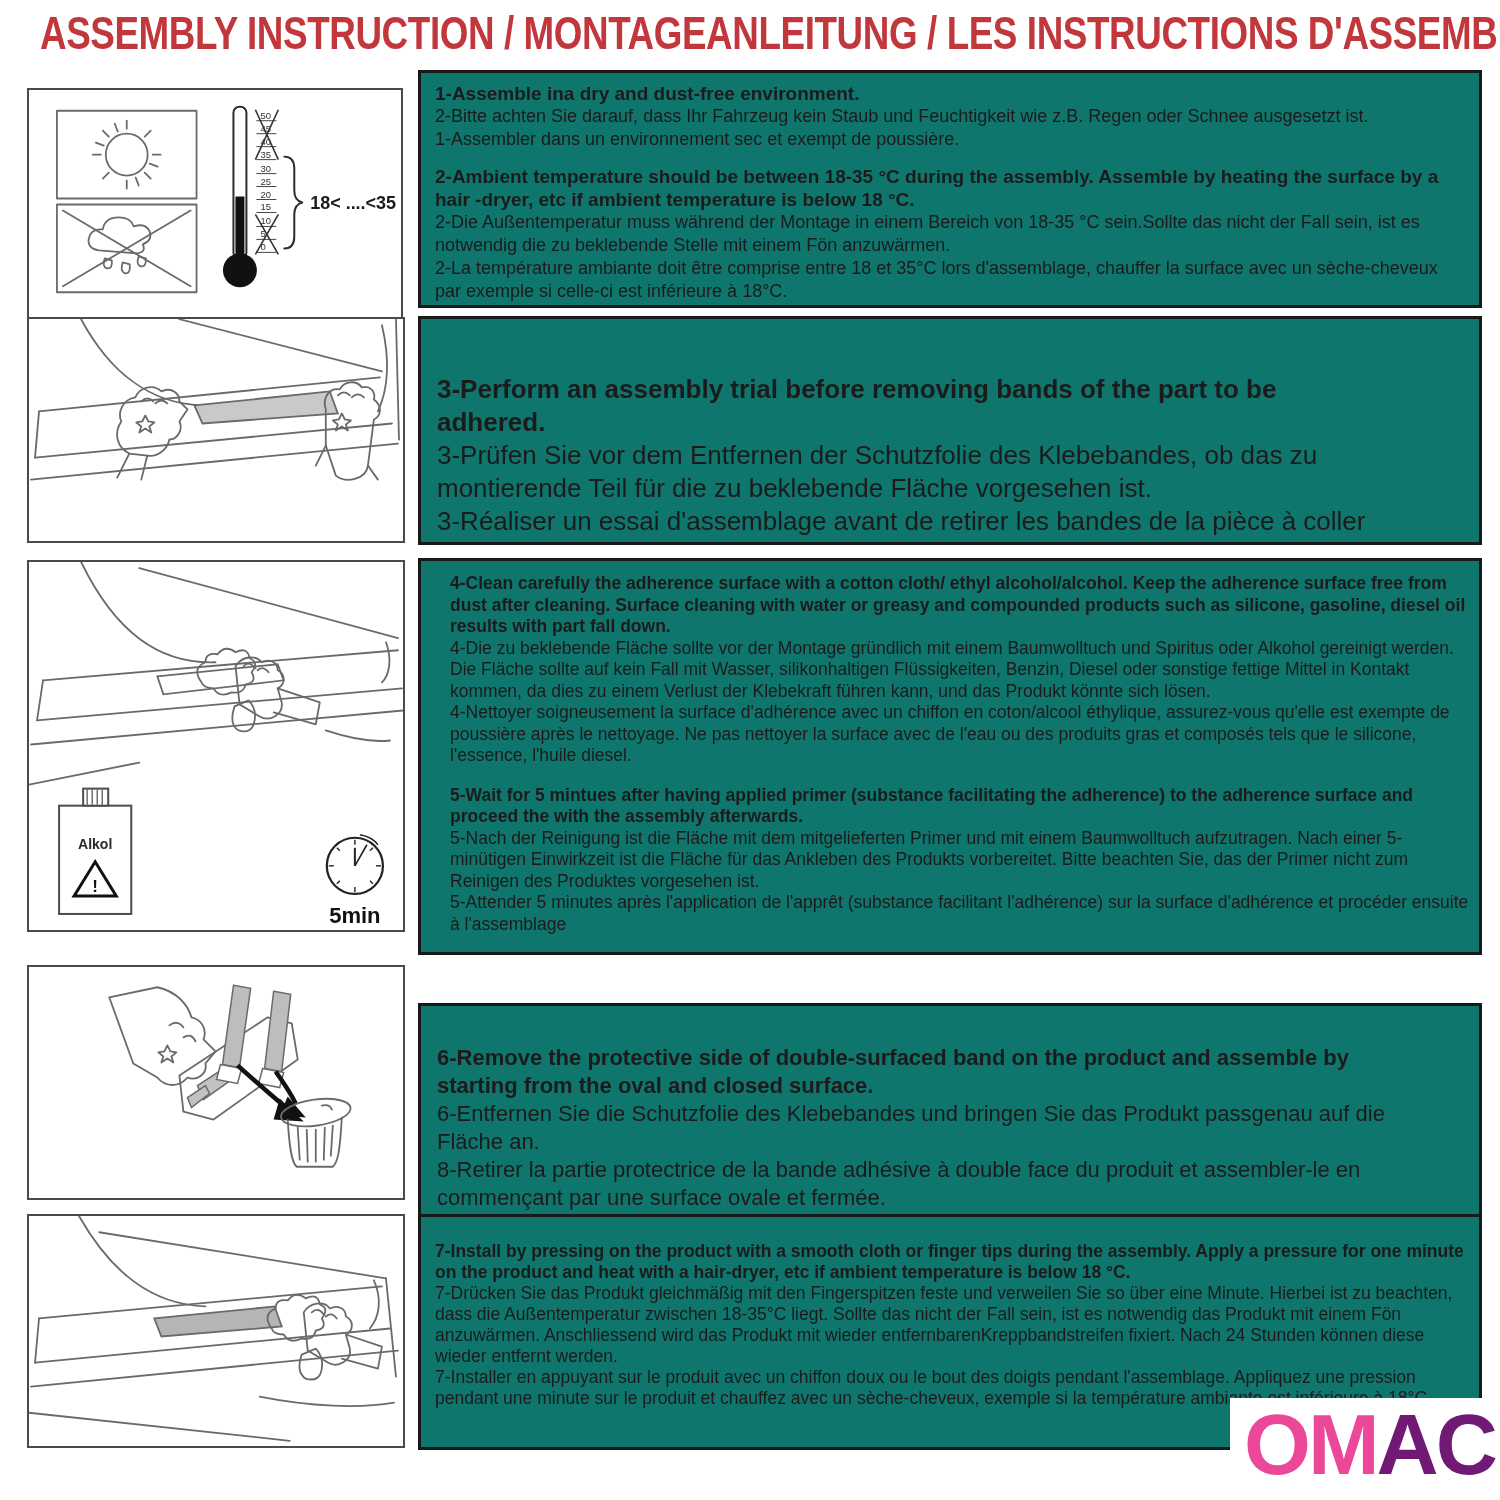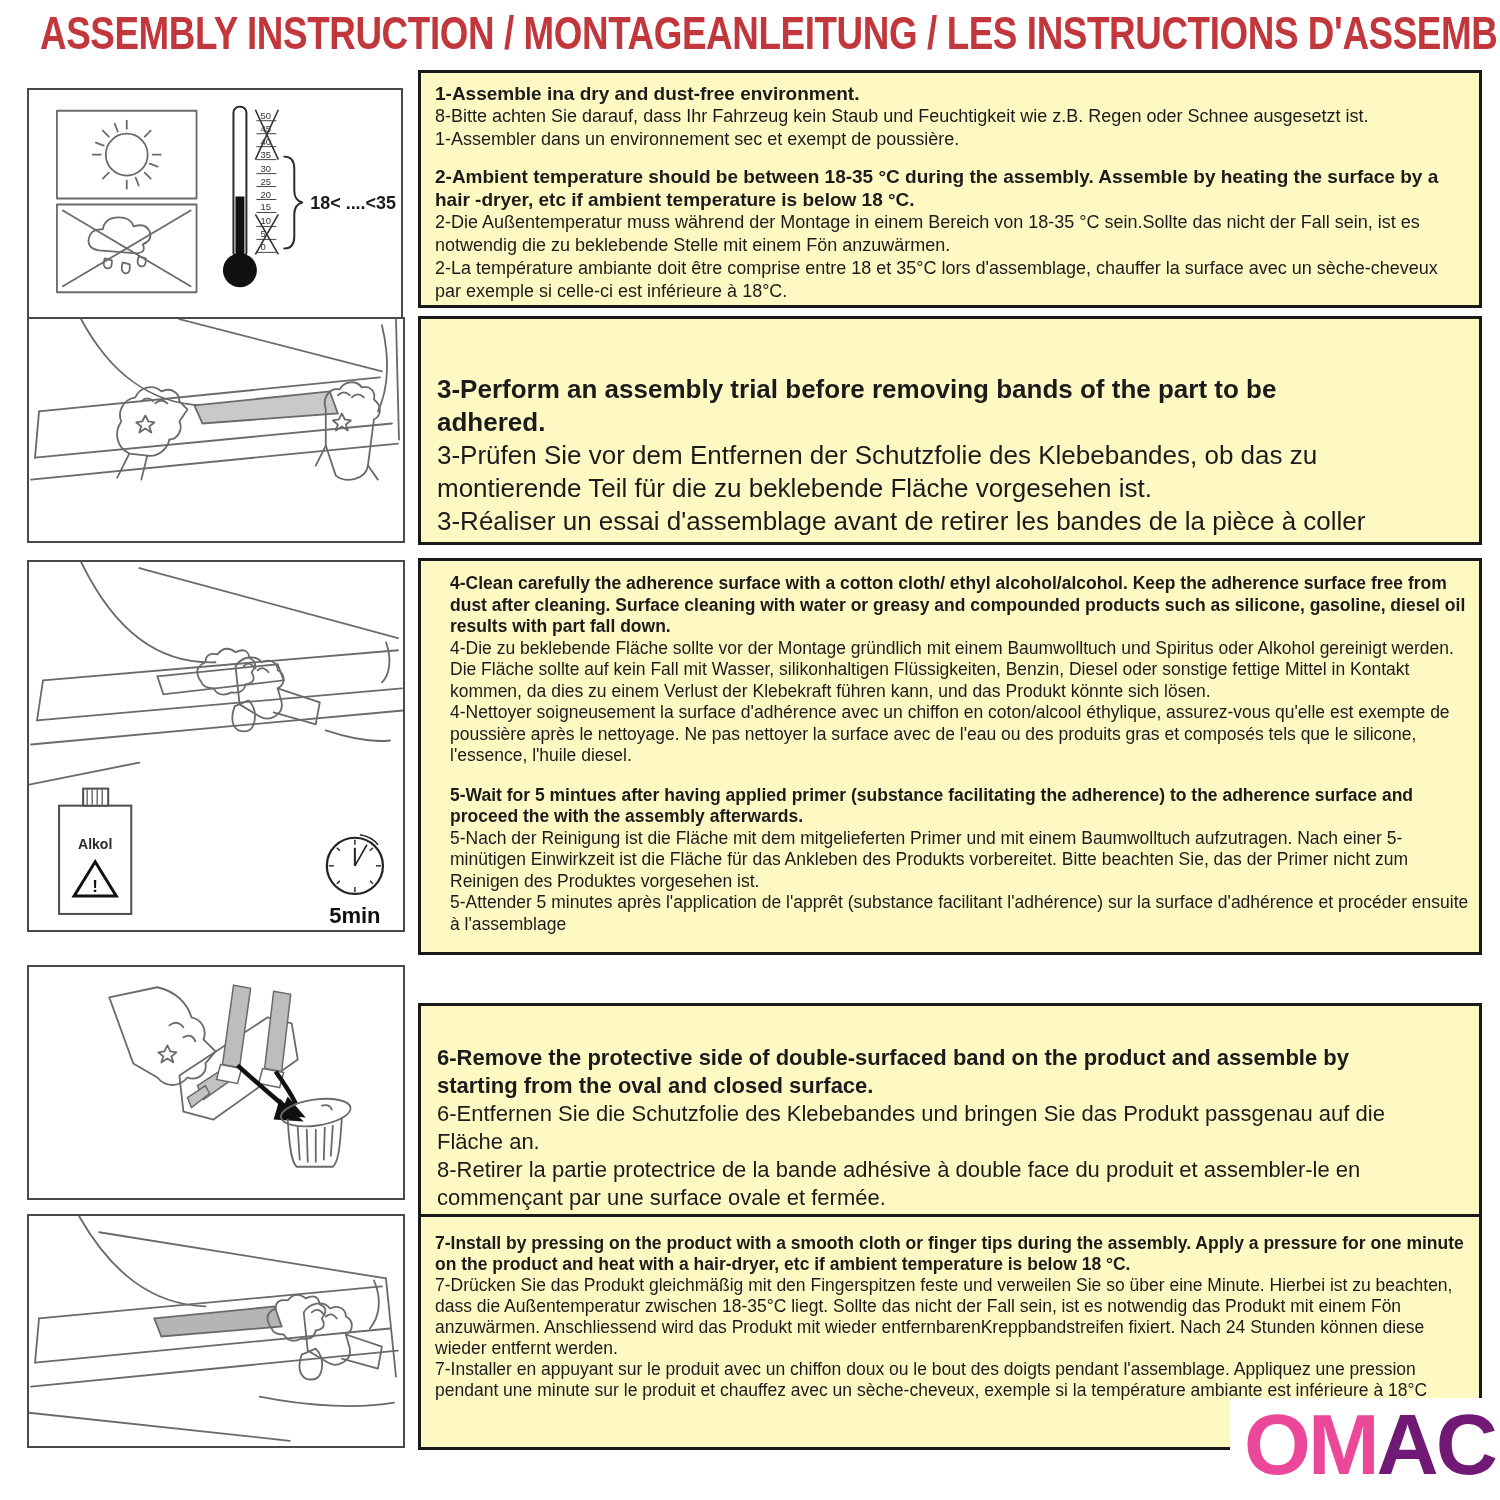--- a/index.html
+++ b/index.html
@@ -3,38 +3,38 @@
 <meta charset="utf-8">
 <style>
   html,body{margin:0;padding:0;background:#fff;}
   body{width:1500px;height:1500px;position:relative;font-family:"Liberation Sans",sans-serif;color:#1b1b1b;}
   .page{position:absolute;inset:0;background:#fff;overflow:hidden;}
 
   .title{position:absolute;left:40px;top:6px;margin:0;font-size:46px;font-weight:800;
          letter-spacing:-0.5px;white-space:nowrap;transform:scaleX(0.80);transform-origin:left top;}
 
   .ibox{position:absolute;background:#fff;border:2.5px solid #4a4a4a;box-sizing:border-box;}
-  .tbox{position:absolute;background:#fef9c3;border:3px solid #191919;box-sizing:border-box;overflow:hidden;}
+  .tbox{position:absolute;background:#0f766e;border:3px solid #191919;box-sizing:border-box;overflow:hidden;}
   .tbox p{margin:0;}
   .tbox p.bold{font-weight:bold;}
   .spacer{height:14px;}
 
   
   .i1{left:27px;top:88px;width:376px;height:231px;}
   .t1{left:418px;top:70px;width:1064px;height:238px;padding:9px 38px 6px 14px;font-size:18px;line-height:23px;}
   .t1 p.bold{font-size:19px;}
   .i2{left:27px;top:317px;width:378px;height:226px;}
   .t2{left:418px;top:316px;width:1064px;height:229px;padding:54px 110px 6px 16px;font-size:26px;line-height:33px;}
   .i3{left:27px;top:560px;width:378px;height:372px;}
   .t3{left:418px;top:558px;width:1064px;height:397px;padding:12px 8px 6px 29px;font-size:17.5px;line-height:21.5px;}
   .t3 .spacer{height:18px;}
   .i4{left:27px;top:965px;width:378px;height:235px;}
   .t4{left:418px;top:1003px;width:1064px;height:238px;padding:38px 70px 6px 16px;font-size:22px;line-height:28px;}
   .i5{left:27px;top:1214px;width:378px;height:234px;}
-  .t5{left:418px;top:1214px;width:1064px;height:236px;padding:16px 10px 6px 14px;font-size:17.5px;line-height:21px;}
+  .t5{left:418px;top:1214px;width:1064px;height:236px;padding:24px 10px 6px 14px;font-size:17.5px;line-height:21px;}
 
   .ibox svg{display:block;width:100%;height:100%;}
   .art{stroke:#6a6a6a;stroke-width:1.8;fill:none;stroke-linecap:round;stroke-linejoin:round;}
   .artdark{stroke:#2c2c2c;stroke-width:2;fill:none;stroke-linecap:round;stroke-linejoin:round;}
 
   .logo{position:absolute;left:1230px;top:1398px;width:262px;height:92px;background:#fff;
         display:flex;align-items:center;padding-left:14px;box-sizing:border-box;
         font-weight:700;font-size:86px;letter-spacing:-3px;line-height:92px;white-space:nowrap;}
 </style>
 </head>
@@ -111,21 +111,21 @@
           <line x1="227" y1="124" x2="250" y2="164"></line>
             <line x1="250" y1="124" x2="227" y2="164"></line>
         </g>
         <path d="M 256,66 Q 266,66 266,78 L 266,100 Q 266,110 274,112 Q 266,114 266,124 L 266,146 Q 266,158 256,158" class="artdark"></path>
         <text x="282" y="119" font-size="18" font-weight="bold" fill="#1b1b1b" font-family="Liberation Sans, sans-serif">18&lt; ....&lt;35 C</text>
       </g>
     </svg>
   </div>
   <div class="tbox t1">
       <p class="bold">1-Assemble ina dry and dust-free environment.</p>
-      <p class="normal">8-Bitte achten Sie darauf, dass Ihr Fahrzeug kein Staub und Feuchtigkeit wie z.B. Regen oder Schnee ausgesetzt ist.</p>
+      <p class="normal">2-Bitte achten Sie darauf, dass Ihr Fahrzeug kein Staub und Feuchtigkeit wie z.B. Regen oder Schnee ausgesetzt ist.</p>
       <p class="normal">1-Assembler dans un environnement sec et exempt de poussière.</p>
       <p class="spacer"></p>
       <p class="bold">2-Ambient temperature should be between 18-35 °C  during the assembly. Assemble by heating the surface by a hair -dryer, etc if ambient temperature is below 18 °C.</p>
       <p class="normal">2-Die Außentemperatur muss während der Montage in einem Bereich von 18-35 °C  sein.Sollte das nicht der Fall sein, ist es notwendig die zu beklebende Stelle mit einem Fön anzuwärmen.</p>
       <p class="normal">2-La température ambiante doit être comprise entre 18 et 35°C lors d'assemblage, chauffer la surface avec un sèche-cheveux par exemple si celle-ci est inférieure à 18°C.</p>
     </div>
 
   <div class="ibox i2">
     <svg viewBox="0 0 373 221">
       <g class="art">

